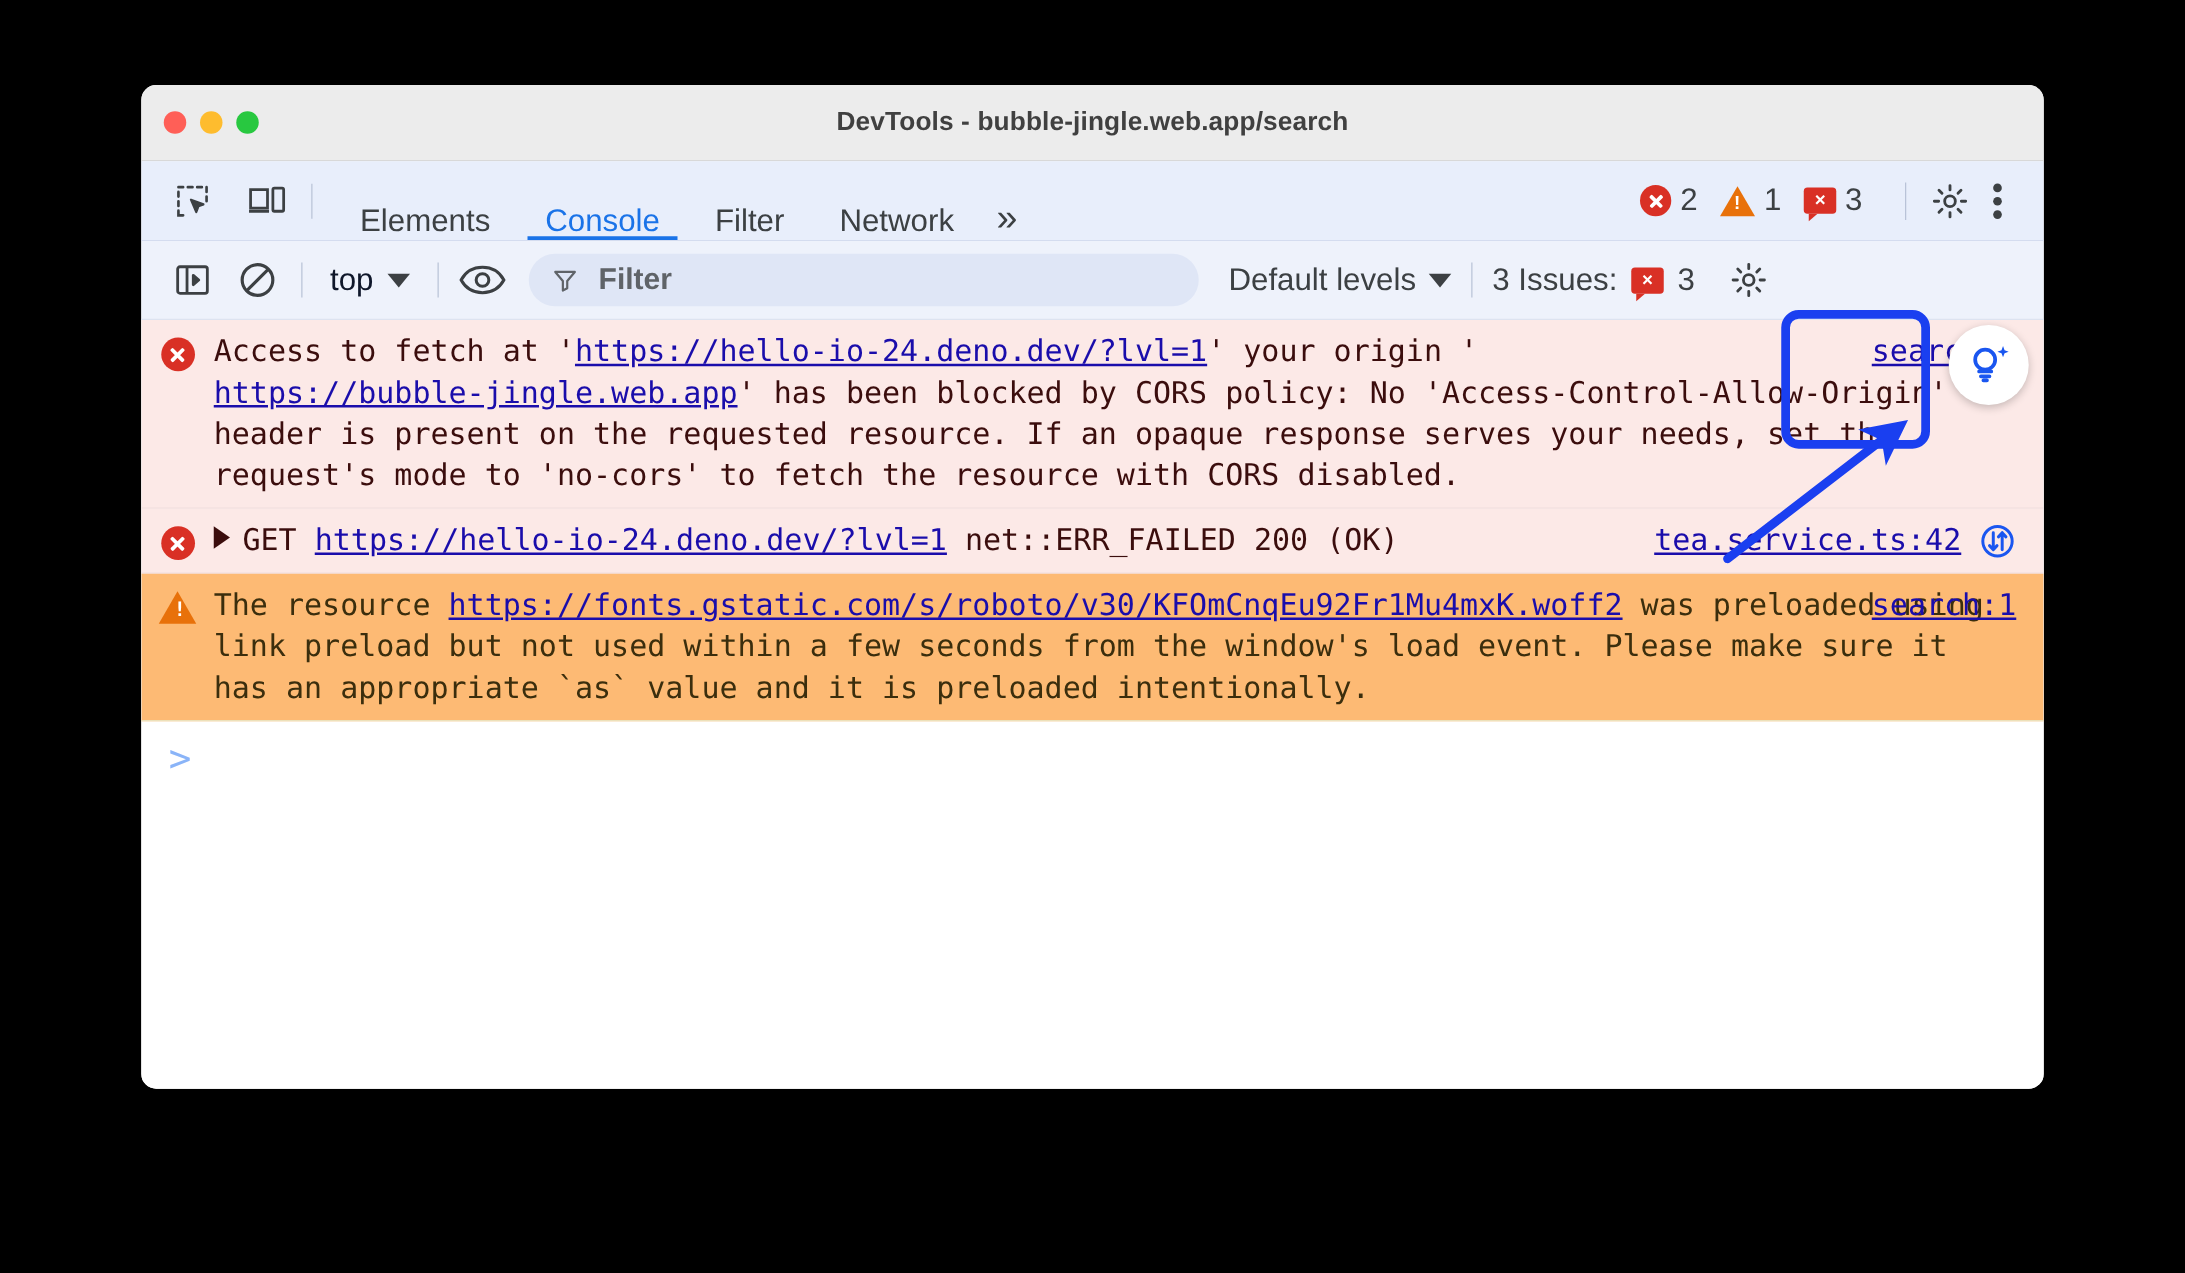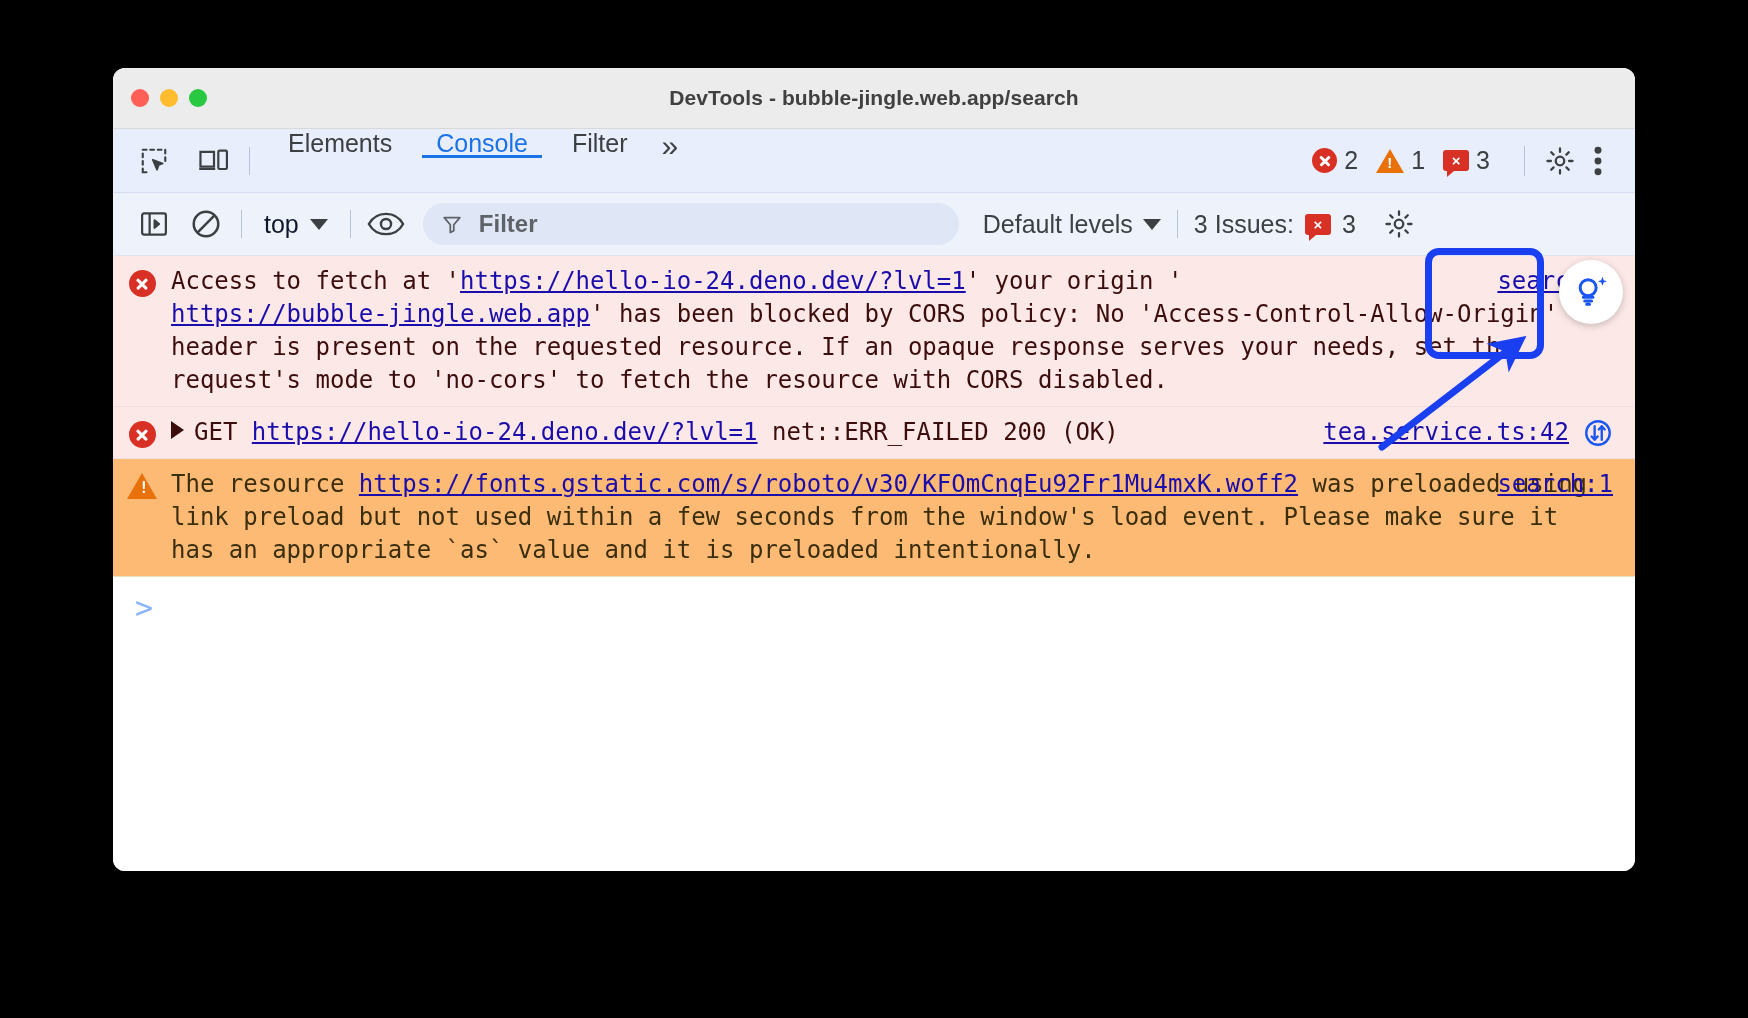--- a/index.html
+++ b/index.html
@@ -87,21 +87,21 @@
     cursor: pointer;
   }
   .tb-divider {
     width: 1px;
     height: 28px;
     background: #b9c3d8;
     margin: 0 16px;
   }
   .tabs {
     display: flex;
-    align-items: flex-start;
+    align-items: flex-end;
     height: 100%;
   }
   .tab {
     display: flex;
     align-items: center;
     padding: 0 22px;
     font-size: 25px;
     color: #3c4043;
     cursor: pointer;
     position: relative;
@@ -482,20 +482,23 @@
     <div class="tabs">
       <div class="tab">
           <span>Elements</span>
         </div>
       <div class="tab active">
           <span>Console</span>
         </div>
       <div class="tab">
           <span>Filter</span>
         </div>
+      <div class="tab">
+          <span>Network</span>
+        </div>
       <div class="tab-more">
           <span>»</span>
         </div>
     </div>
 
     <div class="tb-right">
       <div class="counter">
         <span class="err-circle"></span>
         <span class="num">2</span>
       </div>

